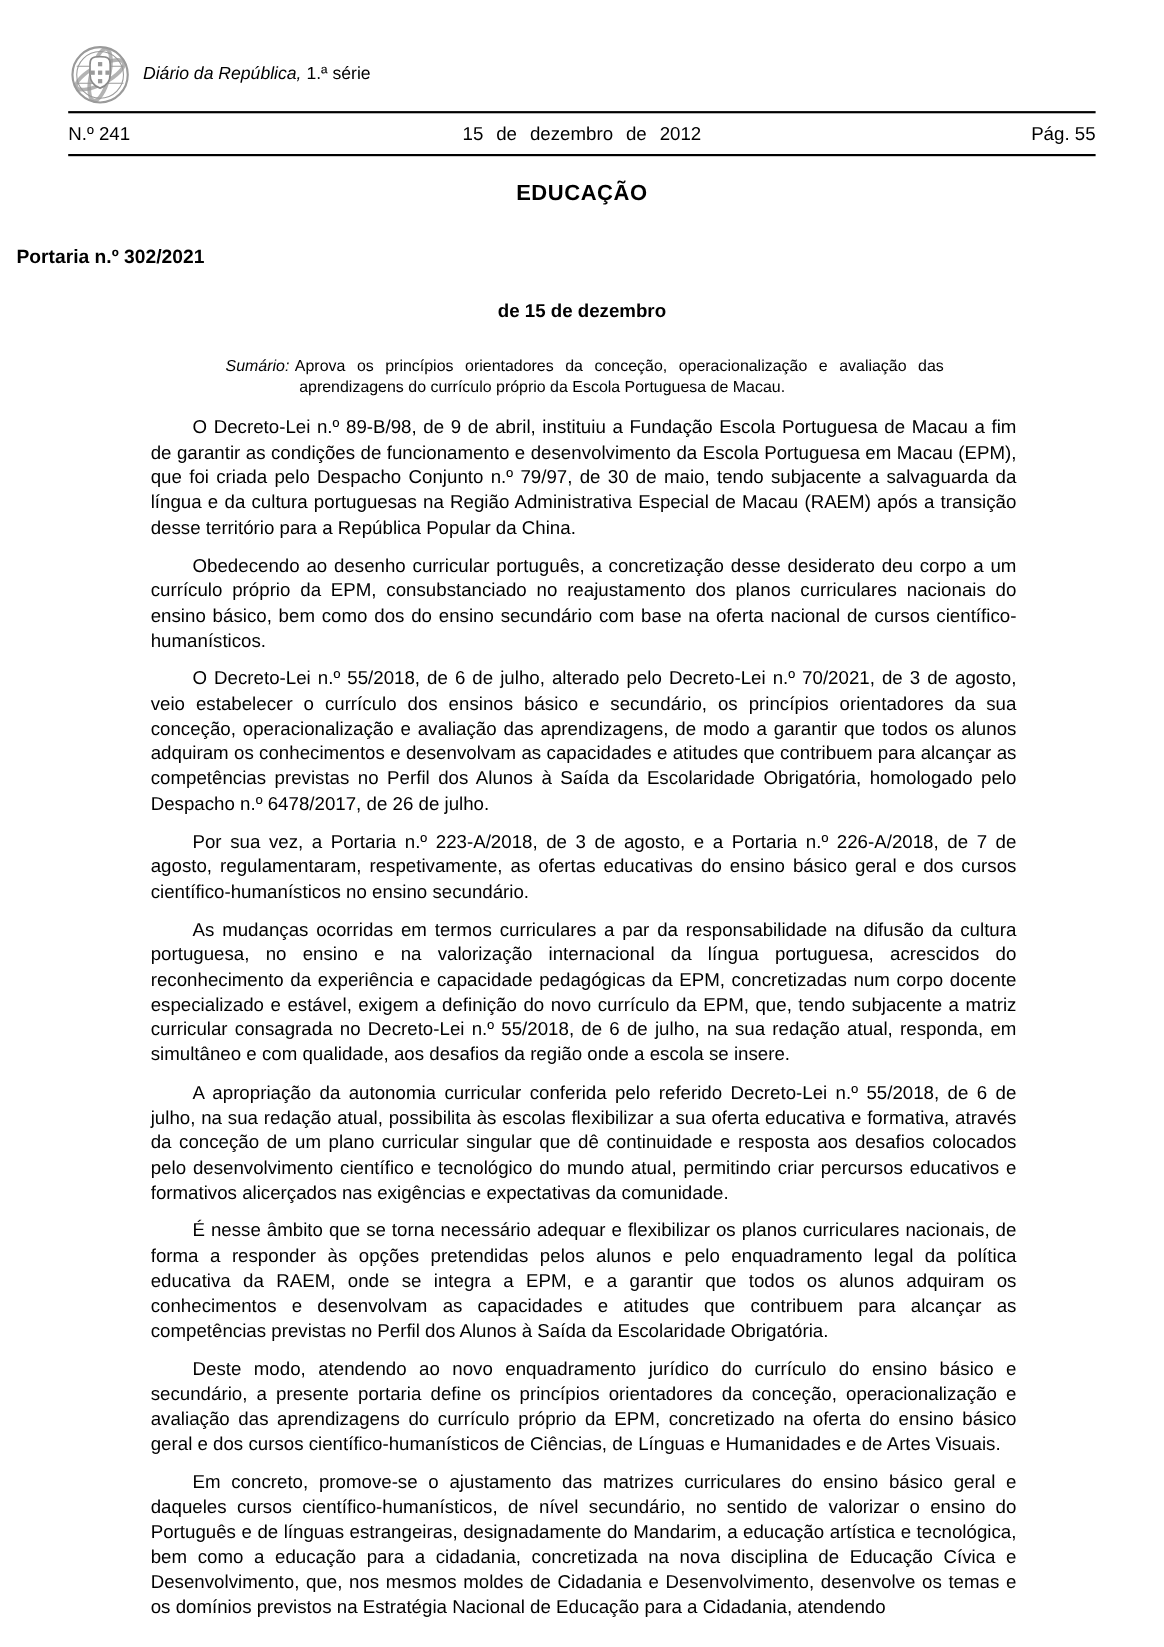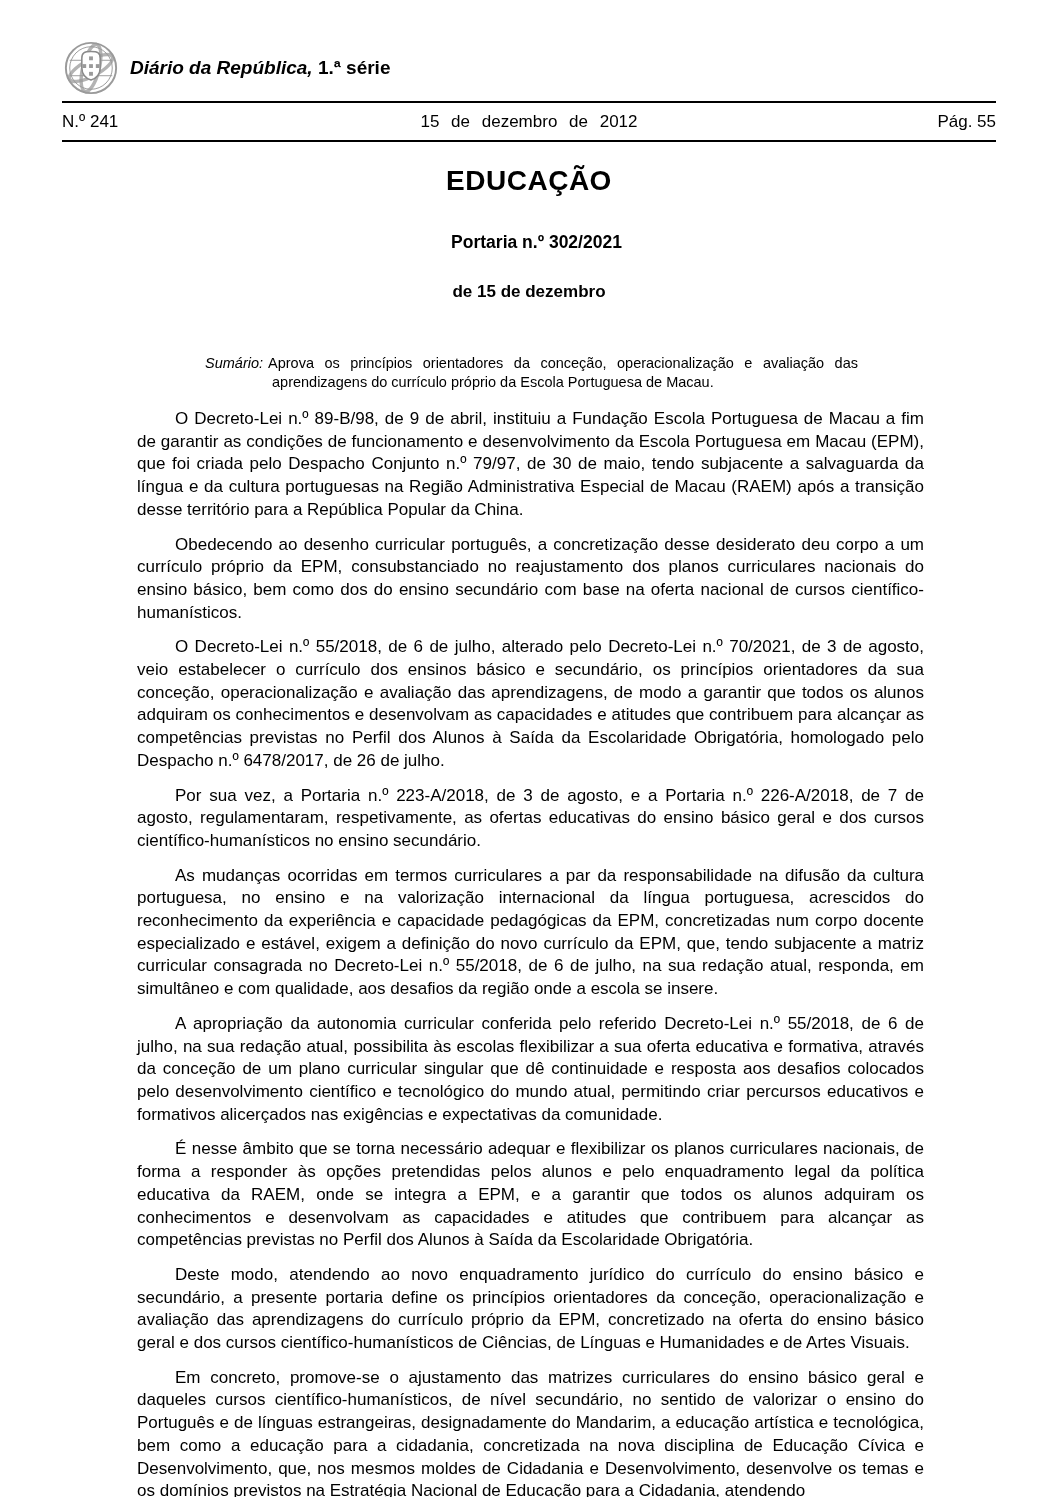--- a/index.html
+++ b/index.html
@@ -25,22 +25,22 @@
     padding: 38px 62px 0 62px;
     height: 60px;
   }
   .masthead .logo {
     width: 58px;
     height: 58px;
     flex: 0 0 auto;
   }
   .masthead .title {
     margin-left: 10px;
-    font-size: 19px;
-    font-weight: bold;
+    font-size: 16px;
+    font-weight: normal;
     white-space: nowrap;
   }
   .masthead .title .it {
     font-style: italic;
   }
 
   .rule {
     margin: 0 62px;
     height: 0;
     border-top: 2px solid #000000;
@@ -65,41 +65,41 @@
     left: 50%;
     transform: translateX(-50%);
     word-spacing: 7px;
     white-space: nowrap;
   }
 
   
   .section-title {
     margin: 23px 0 0 0;
     text-align: center;
-    font-size: 28px;
+    font-size: 20px;
     font-weight: bold;
     letter-spacing: 0.5px;
   }
   .doc-title {
     margin: 35px 0 0 0;
-    text-align: center;
+    text-align: left;
     font-size: 17.5px;
     font-weight: bold;
     padding-left: 15px;
   }
   .doc-date {
     margin: 29px 0 0 0;
     text-align: center;
     font-size: 17px;
     font-weight: bold;
   }
 
   
   .sumario {
-    margin: 52px 200px 0 205px;
+    margin: 31px 200px 0 205px;
     font-size: 14.5px;
     line-height: 19px;
     text-align: justify;
     padding-left: 67px;
     text-indent: -67px;
   }
   .sumario .label {
     font-style: italic;
     margin-right: 5px;
   }

